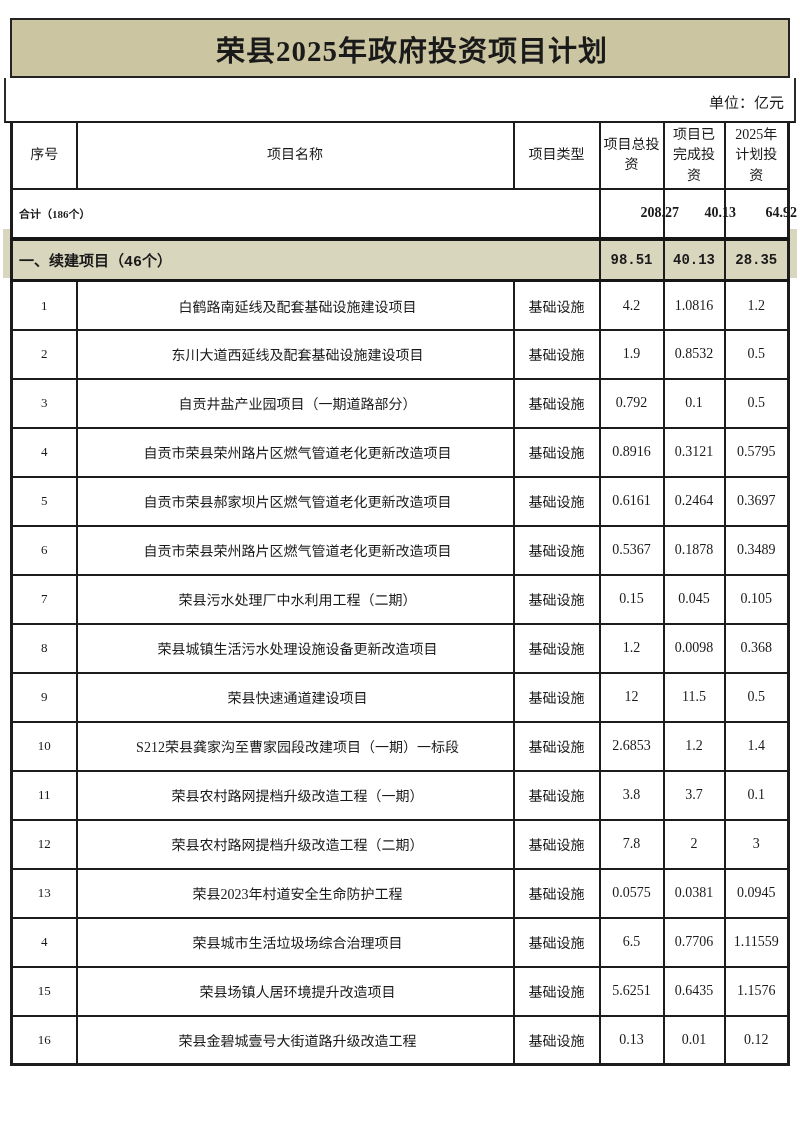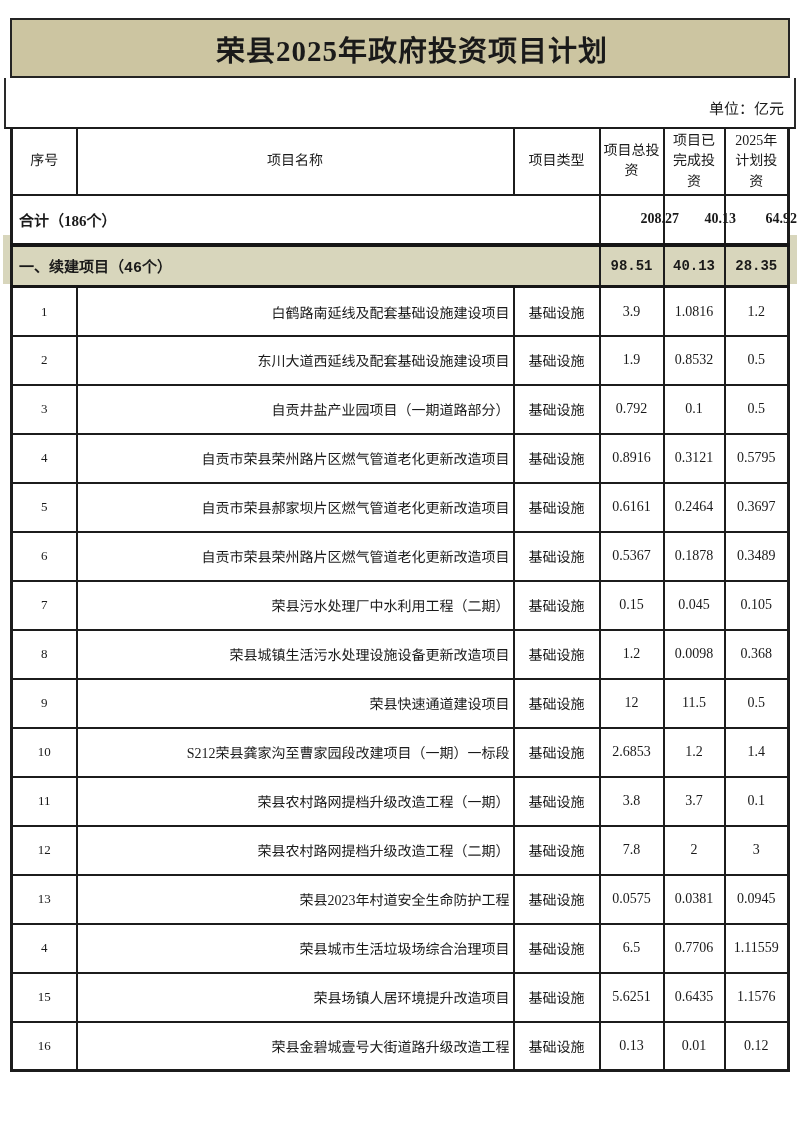--- a/index.html
+++ b/index.html
@@ -10,21 +10,21 @@
   
   .banner{
     margin:18px 10px 0 10px;height:56px;
     background:var(--banner-bg,#ccc5a1);
     border:2px solid #242424;
     display:flex;align-items:center;justify-content:center;
   }
   .banner .title{font-size:29px;font-weight:bold;letter-spacing:1px;margin-left:24px;}
   
   .unit-row{
-    margin:0 4px;height:51px;background:#ffffff;
+    margin:0 4px;height:45px;background:#ffffff;
     border-left:2px solid #2a2a2a;border-right:2px solid #2a2a2a;
     border-bottom:2px solid #1c1c1c;
     display:flex;align-items:flex-end;justify-content:flex-end;
     padding:0 10px 9px 0;box-sizing:border-box;
     font-size:15px;
   }
   
   .table-wrap{margin:0 10px;position:relative;}
   .section-strip{
     position:absolute;top:106px;left:-7px;right:-7px;height:49px;
@@ -38,32 +38,32 @@
   }
   th,td{
     border:2px solid #1c1c1c;
     font-size:14px;font-weight:normal;
     text-align:center;vertical-align:middle;
     padding:2px 3px;box-sizing:border-box;
     background:#ffffff;
   }
   thead th{border-top:0;height:52px;line-height:1.45;}
   tr.summary td{height:50px;padding-left:40px;}
-  tr.summary .c-label{text-align:left;padding-left:6px;font-weight:bold;font-size:15px;}
+  tr.summary .c-label{text-align:left;padding-left:6px;font-weight:bold;font-size:11px;}
   tr.summary .c-num{font-weight:bold;}
   tr.section td{
     background:var(--section-bg,#d8d6bc);
     border-top:4px solid #161616;border-bottom:3px solid #161616;
     height:42px;
     font-family:Liberation Mono, monospace;
   }
   tr.section .c-label{text-align:left;padding-left:6px;font-weight:bold;font-size:15px;}
   tr.section .c-num{font-weight:bold;}
   tbody tr.data td{height:49px;}
-  td.c-name{text-align:right;padding-left:8px;}
+  td.c-name{text-align:center;padding-left:8px;}
   td.c-no{font-size:13px;}
 </style>
 </head>
 <body>
 
 <div class="banner">
   <div class="title">荣县2025年政府投资项目计划</div>
 </div>
 
 <div class="unit-row">
@@ -101,21 +101,21 @@
       <tr class="section">
         <td class="c-label" colspan="3">一、续建项目（46个）</td>
         <td class="c-num">98.51</td>
         <td class="c-num">40.13</td>
         <td class="c-num">28.35</td>
       </tr>
     <tr class="data">
     <td class="c-no">1</td>
     <td class="c-name">白鹤路南延线及配套基础设施建设项目</td>
     <td class="c-type">基础设施</td>
-    <td class="c-num">3.9</td>
+    <td class="c-num">4.2</td>
     <td class="c-num">1.0816</td>
     <td class="c-num">1.2</td>
   </tr>
         <tr class="data">
     <td class="c-no">2</td>
     <td class="c-name">东川大道西延线及配套基础设施建设项目</td>
     <td class="c-type">基础设施</td>
     <td class="c-num">1.9</td>
     <td class="c-num">0.8532</td>
     <td class="c-num">0.5</td>

